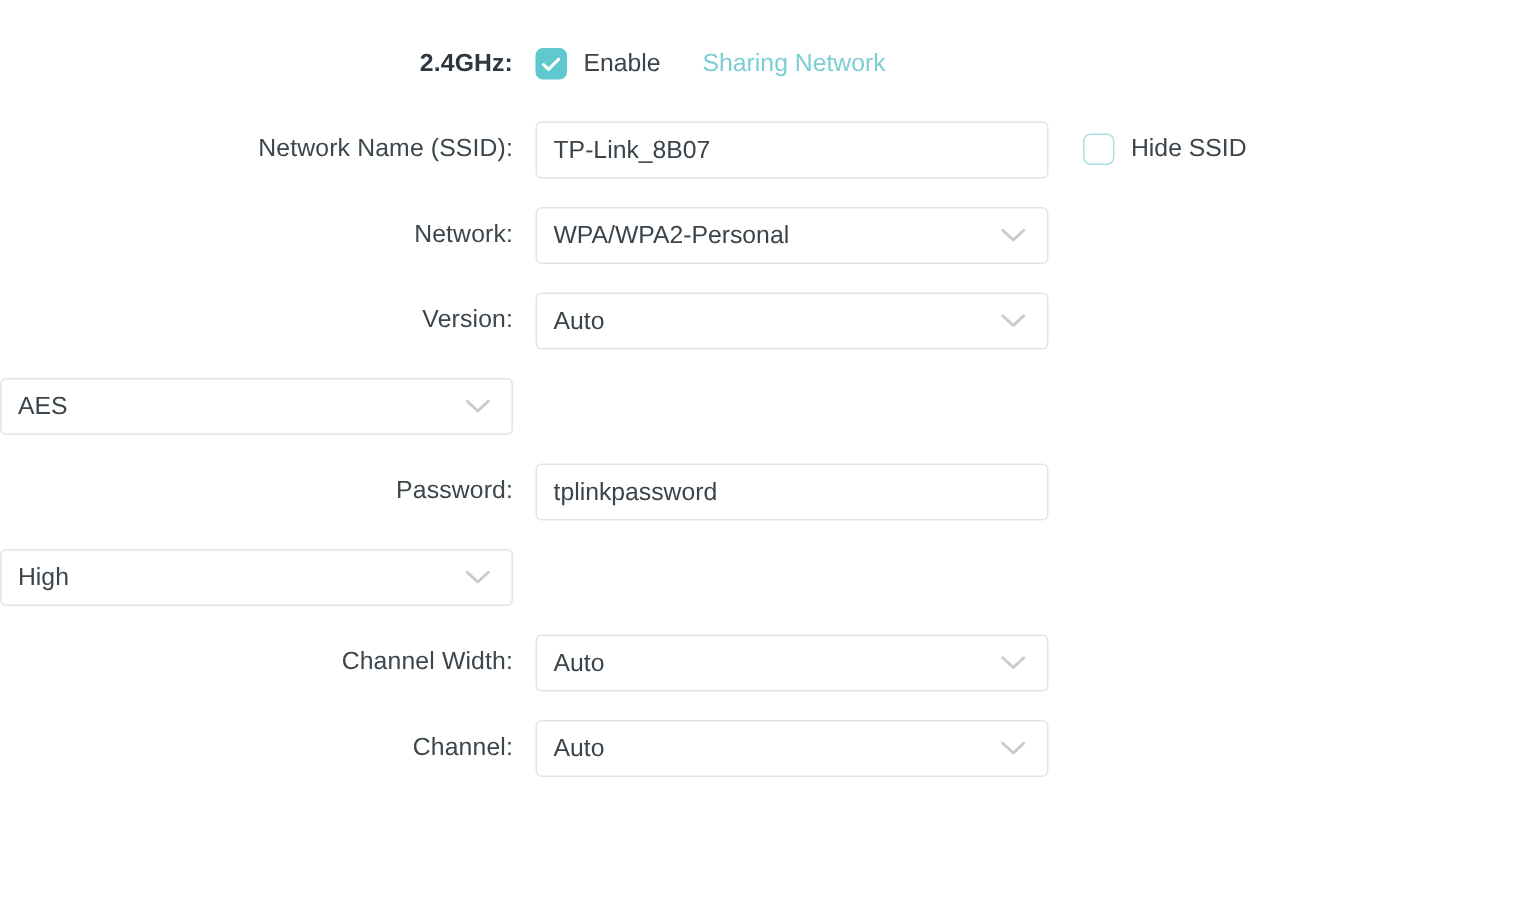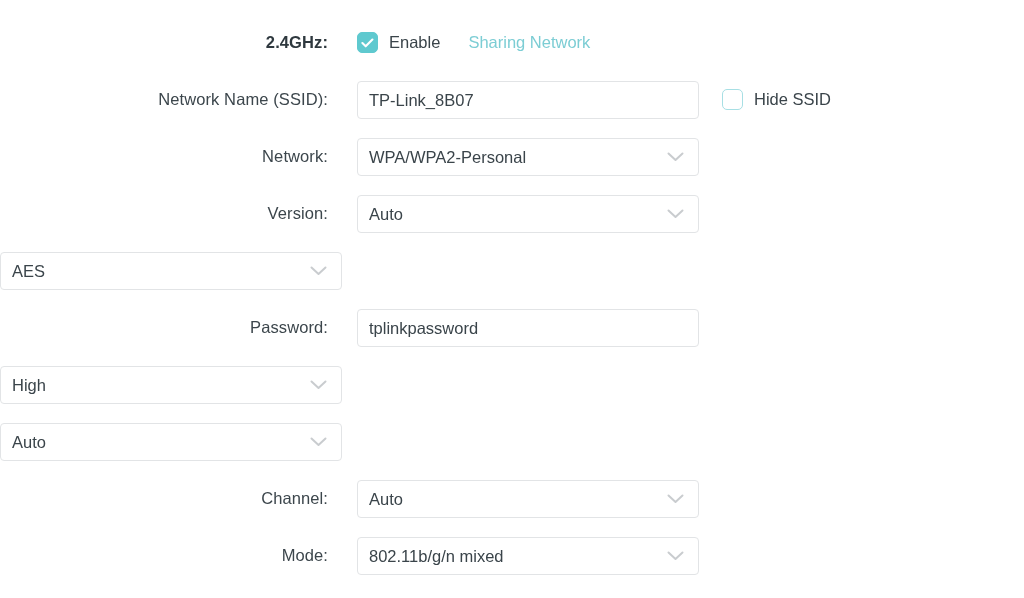--- a/index.html
+++ b/index.html
@@ -21,21 +21,21 @@
 
   .form-row {
     display: flex;
     align-items: center;
     height: 57px;
   }
 
   .row-label {
     width: 357px;
     text-align: right;
-    padding-right: 29px;
+    padding-right: 15px;
     font-size: 16.5px;
     color: #3c464c;
     white-space: nowrap;
     letter-spacing: 0.1px;
   }
 
   .row-label.bold { font-weight: bold; color: #2e383e; }
 
   .row-control {
     display: flex;
@@ -210,20 +210,21 @@
         <span class="chevron-icon">
           <svg width="17" height="10" viewBox="0 0 17 10">
               <path d="M1.5 1.5 L8.5 8 L15.5 1.5" fill="none" stroke="#c9cccf" stroke-width="2" stroke-linecap="round" stroke-linejoin="round"></path>
             </svg>
         </span>
       </div>
     </div>
   </div>
 
   <div class="form-row">
+    <div class="row-label">Channel Width:</div>
     <div class="row-control">
       <div class="field">
         <span class="field-value">Auto</span>
         <span class="chevron-icon">
           <svg width="17" height="10" viewBox="0 0 17 10">
               <path d="M1.5 1.5 L8.5 8 L15.5 1.5" fill="none" stroke="#c9cccf" stroke-width="2" stroke-linecap="round" stroke-linejoin="round"></path>
             </svg>
         </span>
       </div>
     </div>
@@ -236,27 +237,14 @@
         <span class="field-value">Auto</span>
         <span class="chevron-icon">
           <svg width="17" height="10" viewBox="0 0 17 10">
               <path d="M1.5 1.5 L8.5 8 L15.5 1.5" fill="none" stroke="#c9cccf" stroke-width="2" stroke-linecap="round" stroke-linejoin="round"></path>
             </svg>
         </span>
       </div>
     </div>
   </div>
 
-  <div class="form-row">
-    <div class="row-label">Mode:</div>
-    <div class="row-control">
-      <div class="field">
-        <span class="field-value">802.11b/g/n mixed</span>
-        <span class="chevron-icon">
-          <svg width="17" height="10" viewBox="0 0 17 10">
-              <path d="M1.5 1.5 L8.5 8 L15.5 1.5" fill="none" stroke="#c9cccf" stroke-width="2" stroke-linecap="round" stroke-linejoin="round"></path>
-            </svg>
-        </span>
-      </div>
-    </div>
-  </div>
 
 </div>
 
 </body></html>

